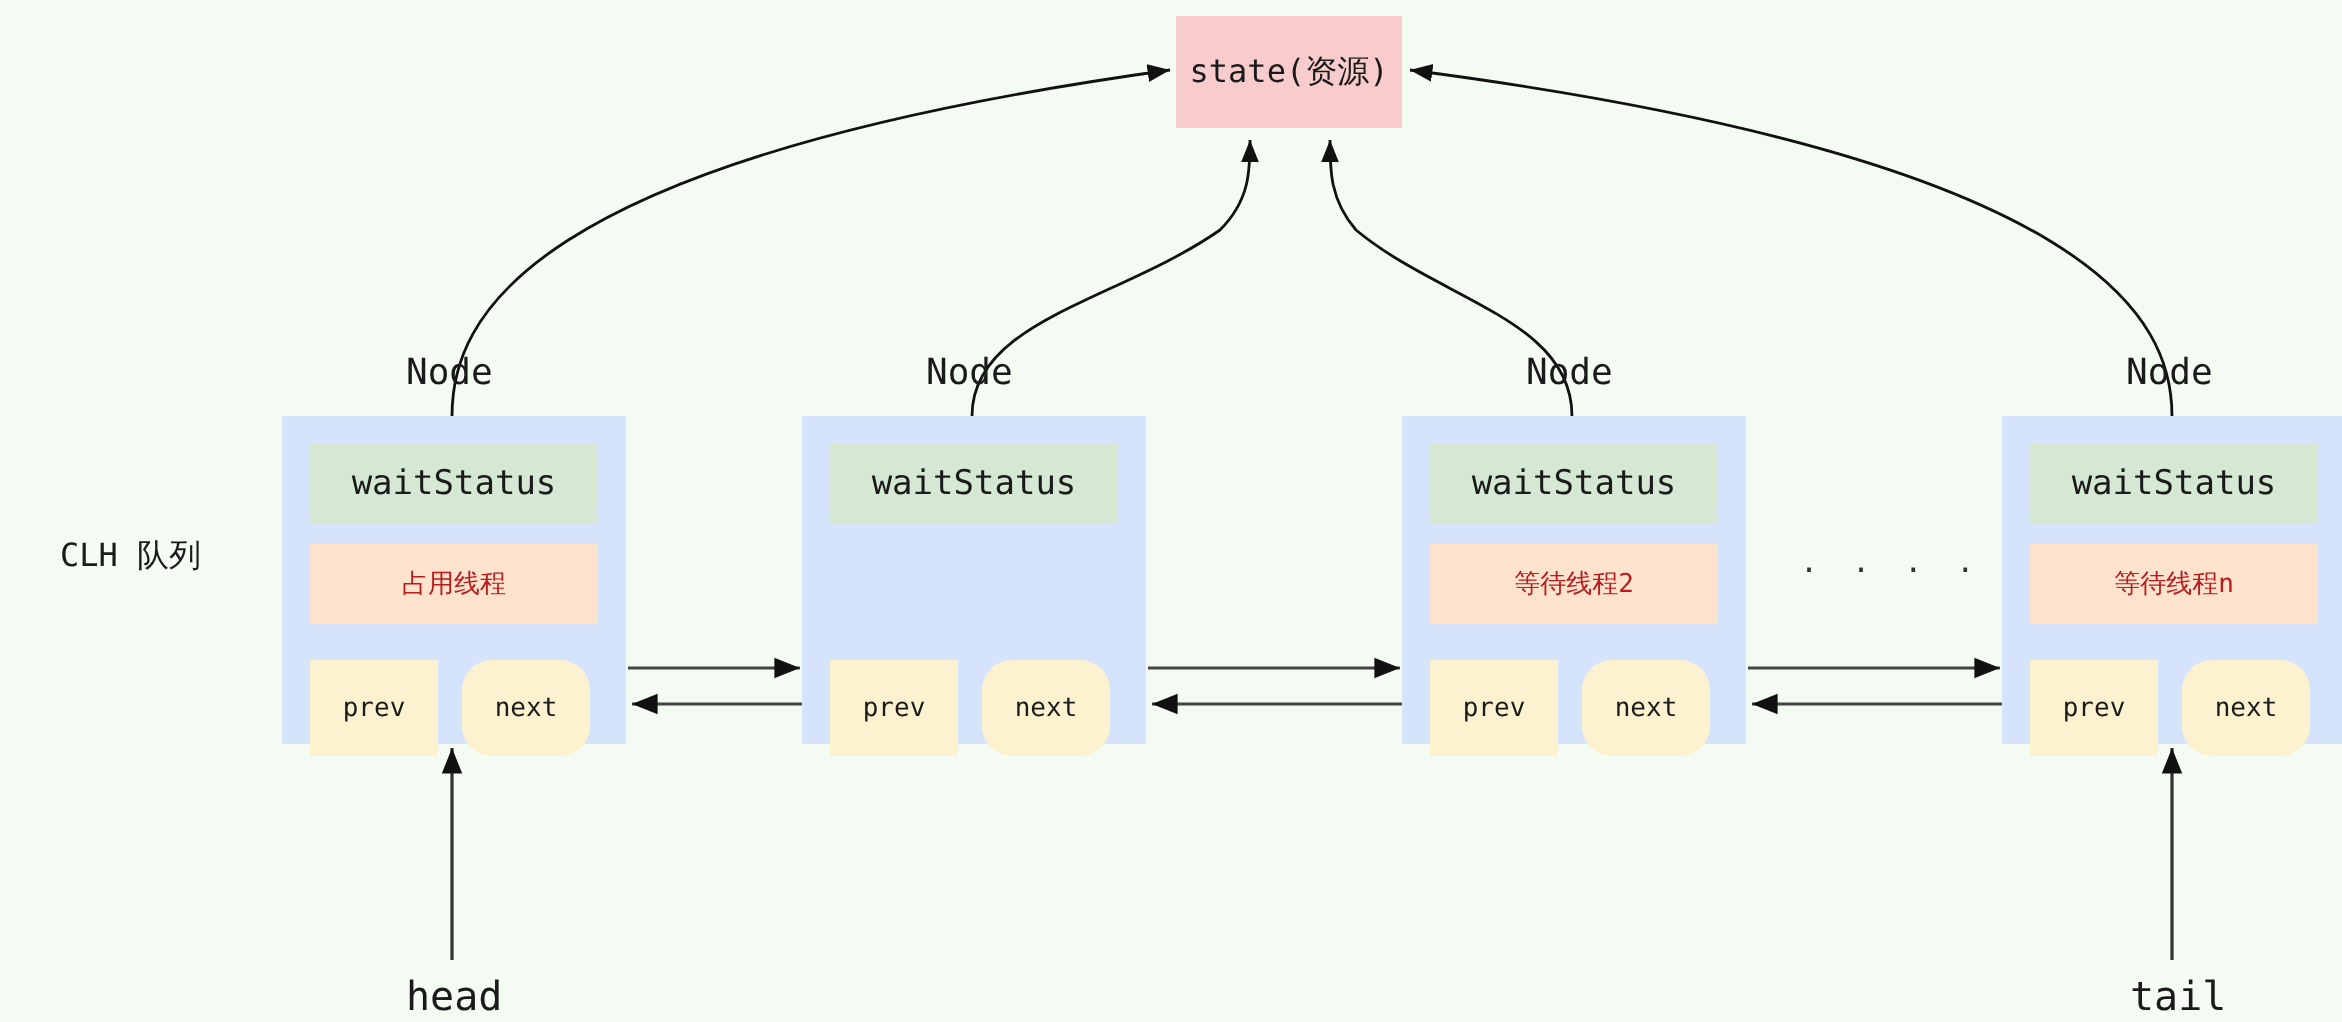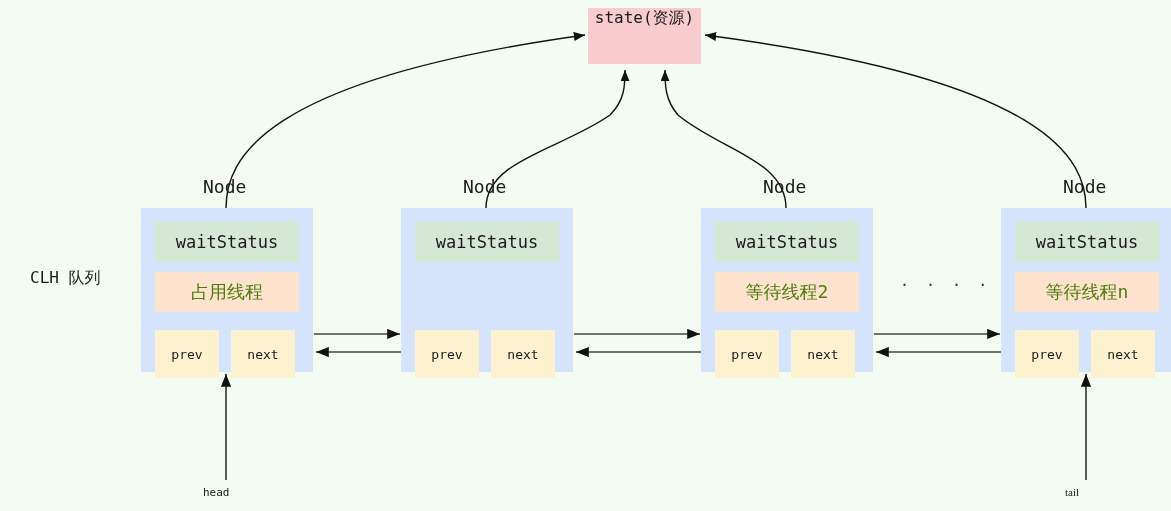--- a/index.html
+++ b/index.html
@@ -7,59 +7,59 @@
     width:1171px;height:511px;
     background:#f4fbf3;
     font-family:"DejaVu Sans Mono","Liberation Mono",monospace;
     overflow:hidden;position:relative;
   }
   #canvas{position:absolute;inset:0;width:1171px;height:511px;}
   svg.edges{position:absolute;left:0;top:0;width:1171px;height:511px;pointer-events:none;}
 
   .state-box{
     position:absolute;left:588px;top:8px;width:113px;height:56px;
-    background:#f8cccc;display:flex;align-items:flex-start;justify-content:center;
+    background:#f8cccc;display:flex;align-items:center;justify-content:center;
     font-size:16px;color:#1a1a1a;white-space:nowrap;
   }
 
   .node{
     position:absolute;top:208px;width:172px;height:164px;
     background:#d6e4fb;
   }
   .node .ws{
     position:absolute;left:14px;top:14px;width:144px;height:40px;
     background:#d5e8d4;display:flex;align-items:center;justify-content:center;
     font-size:17px;color:#1a1a1a;
   }
   .node .th{
     position:absolute;left:14px;top:64px;width:144px;height:40px;
     background:#fde3cd;display:flex;align-items:center;justify-content:center;
-    font-size:18px;color:#4d7c0f;
+    font-size:13px;color:#b91c1c;
   }
   .node .pn{
     position:absolute;top:122px;width:64px;height:48px;
     background:#fdf2cf;display:flex;align-items:center;justify-content:center;
     font-size:13px;color:#1a1a1a;
   }
   .node .pn.prev{left:14px;}
-  .node .pn.next{left:90px;}
+  .node .pn.next{left:90px;border-radius:15px;}
 
   .node-label{
     position:absolute;font-size:18px;color:#1a1a1a;
   }
   .clh-label{
     position:absolute;left:30px;top:268px;
     font-size:16px;color:#1a1a1a;white-space:nowrap;
   }
   .dots{
     position:absolute;left:900px;top:272px;
     font-size:15px;letter-spacing:4px;color:#333;
   }
   .endpoint-label{
-    position:absolute;font-size:11px;color:#1a1a1a;
+    position:absolute;font-size:20px;color:#1a1a1a;
   }
 </style>
 </head>
 <body>
 
 <div id="canvas">
 
   <svg class="edges" viewBox="0 0 1171 511">
     <defs>
       <marker id="arr" markerWidth="9" markerHeight="9" refX="8" refY="3.2" orient="auto">
@@ -120,15 +120,15 @@
 
   <div class="node-label" style="left:1063px;top:176px;">Node</div>
   <div class="node" style="left:1001px;">
     <div class="ws">waitStatus</div>
     <div class="th">等待线程n</div>
     <div class="pn prev">prev</div>
     <div class="pn next">next</div>
   </div>
 
   <div class="endpoint-label" style="left:203px;top:486px;">head</div>
-  <div class="endpoint-label" style="left:1065px;top:486px;font-family:Liberation Serif, serif;">tail</div>
+  <div class="endpoint-label" style="left:1065px;top:486px;">tail</div>
 
 </div>
 
 </body></html>

